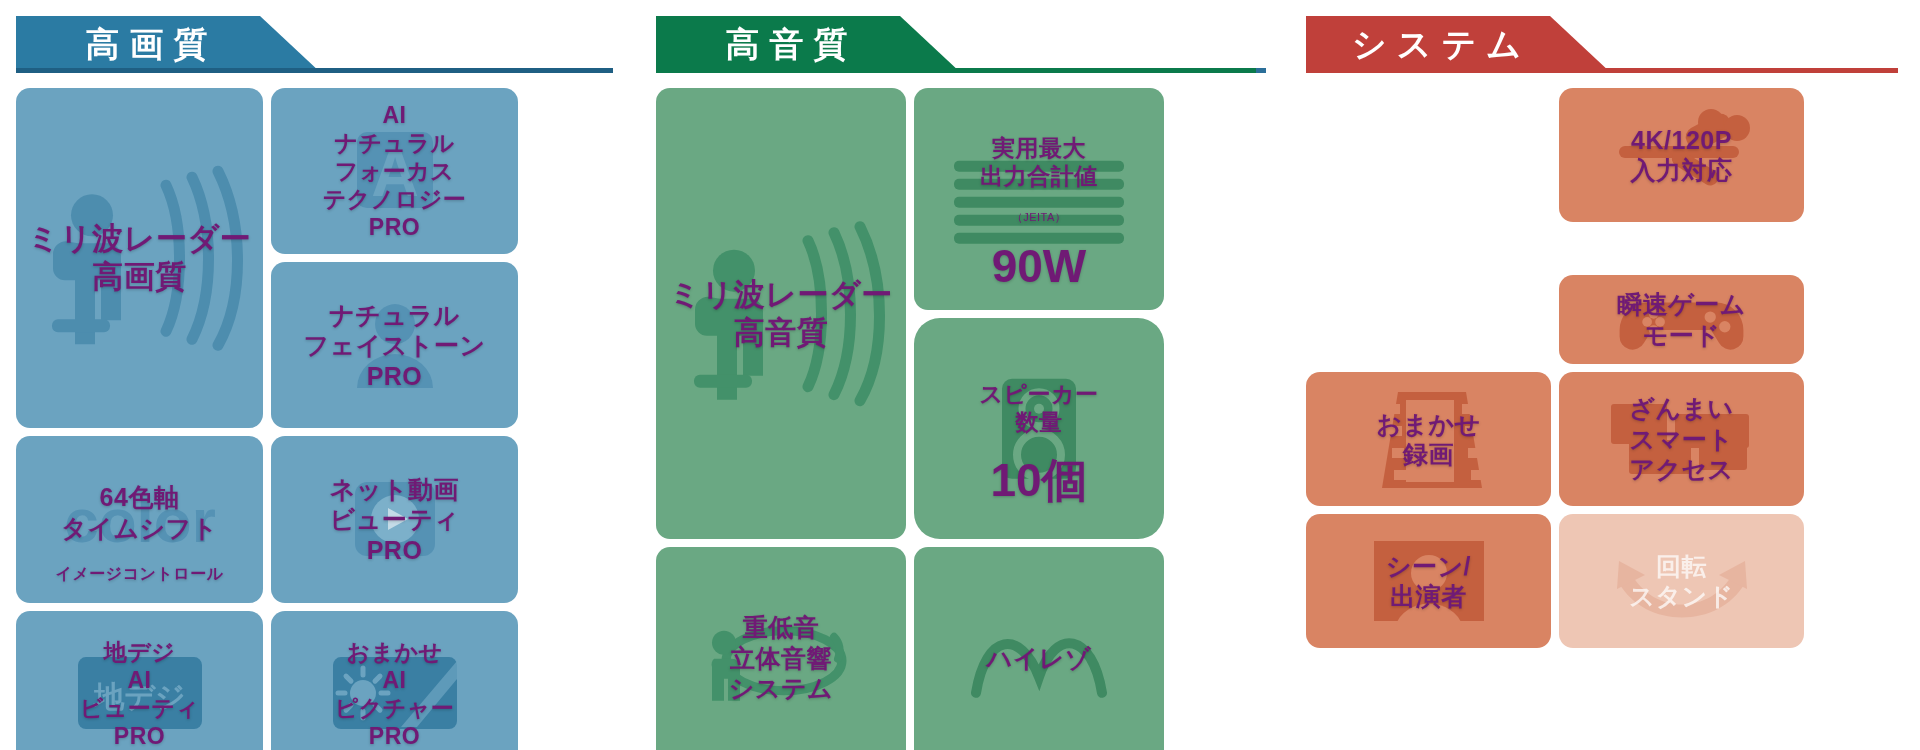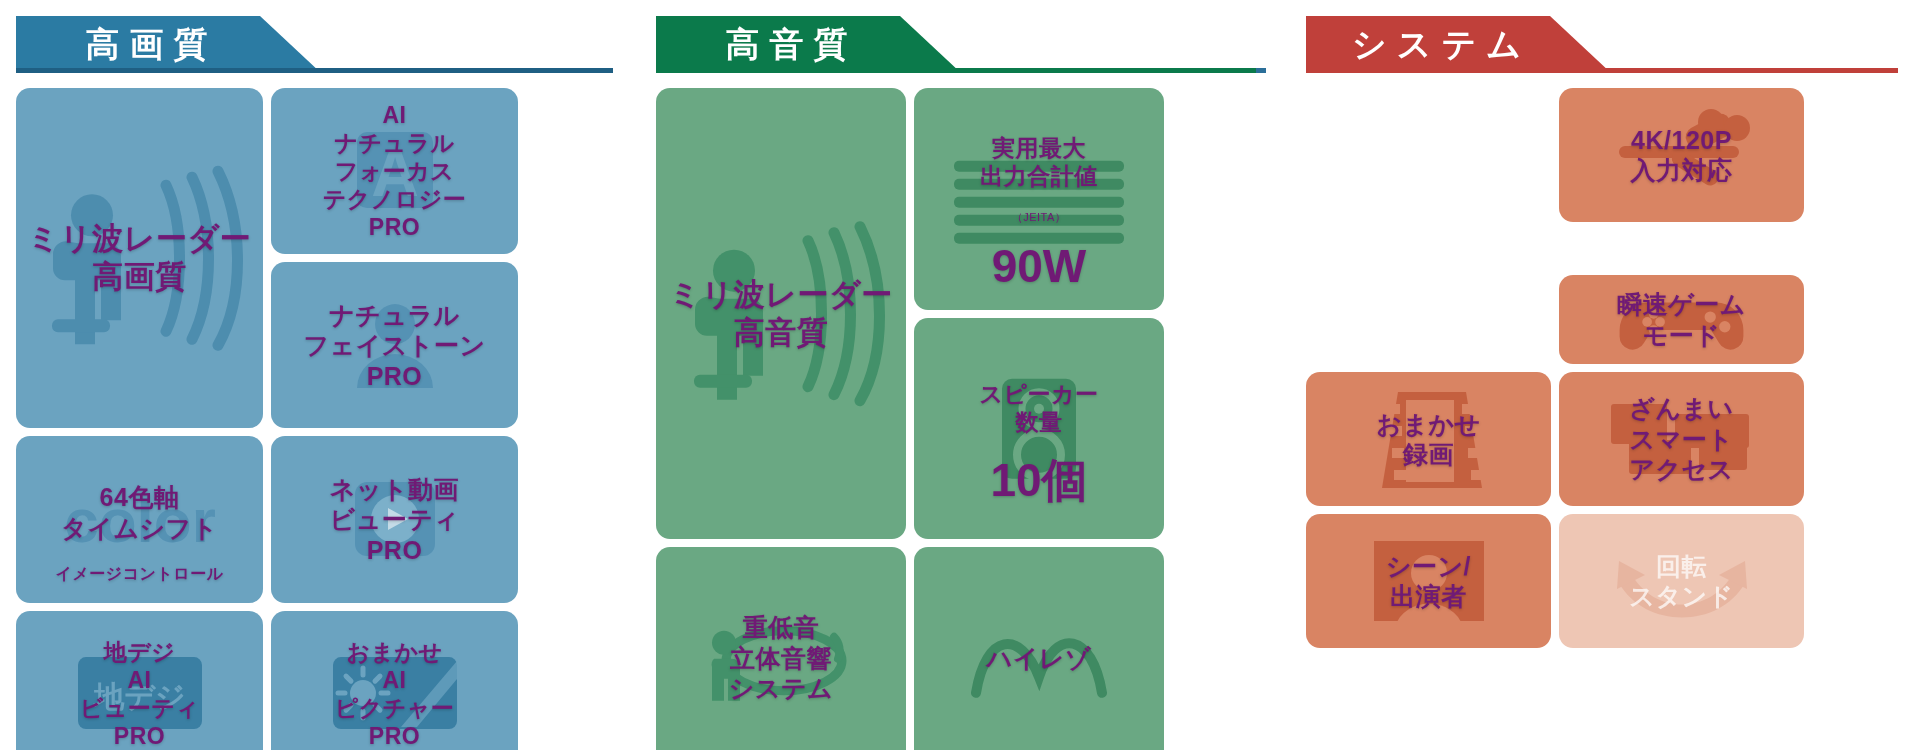--- a/index.html
+++ b/index.html
@@ -328,21 +328,21 @@
             </svg>
         </div>
         <div class="card-text">
           <span class="small" style="font-size:23px">実用最大
 出力合計値</span>
           <span class="tiny" style="font-size:11px;font-weight:normal">（JEITA）</span>
           <span class="big">90W</span>
         </div>
       </div>
 
-      <div class="card" style="grid-column:2; grid-row:2;">
+      <div class="card" style="grid-column:2; grid-row:2;border-radius:26px;">
         <div class="art">
           <svg viewBox="0 0 250 112">
               <rect x="88" y="6" width="74" height="100" rx="10" fill="#3f8a62"></rect>
             <circle cx="125" cy="36" r="17" fill="none" stroke="#6aa883" stroke-width="7"></circle>
             <circle cx="125" cy="36" r="5" fill="#6aa883"></circle>
             <circle cx="125" cy="82" r="22" fill="none" stroke="#6aa883" stroke-width="8"></circle>
           </svg>
         </div>
         <div class="card-text">
           <span class="small" style="font-size:23px">スピーカー

